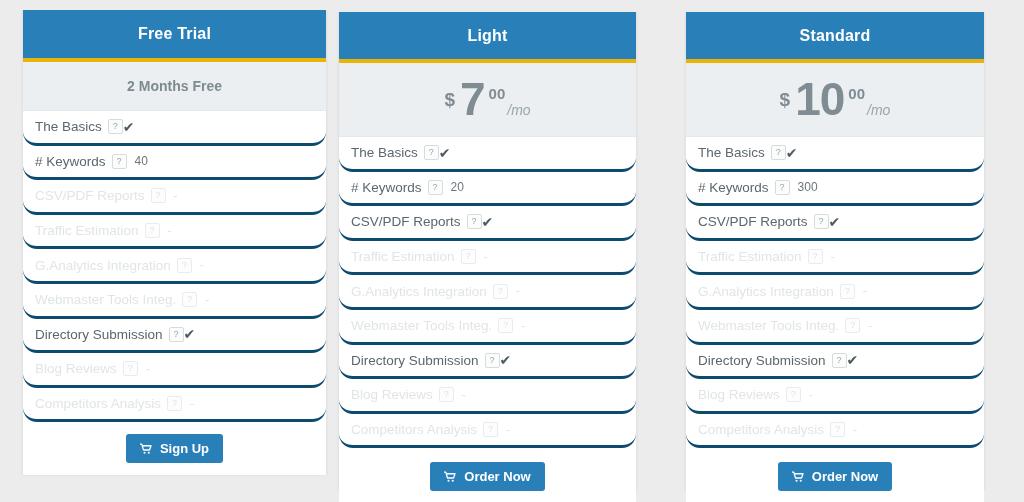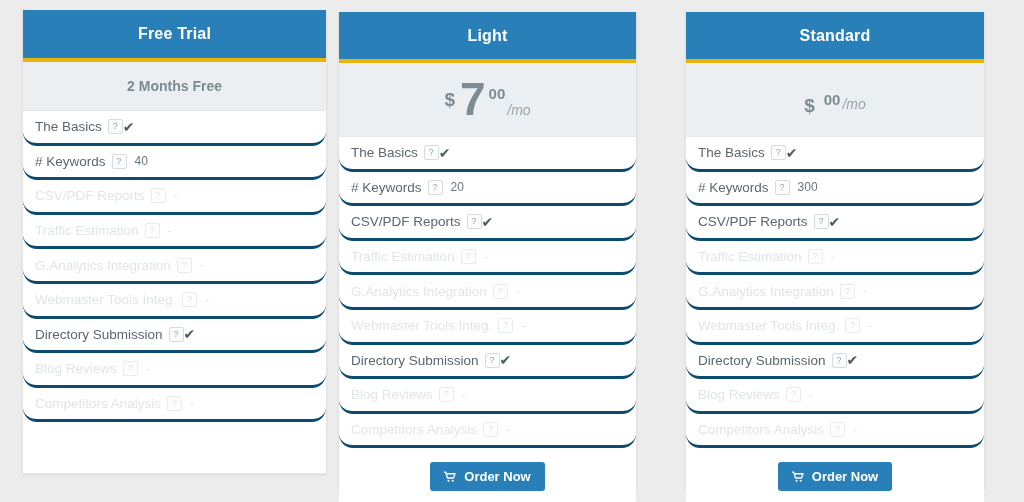--- a/index.html
+++ b/index.html
@@ -301,20 +301,32 @@
           <span class="feature-value">-</span>
         </li>
         <li class="feature off">
           <span class="feature-label">
             <span>Competitors Analysis</span>
             <span class="help-icon">?</span>
           </span>
           <span class="feature-value">-</span>
         </li>
       </ul>
+    <div class="plan-foot">
+      <button class="cta">
+        <span class="cart-icon">
+          <svg width="13" height="12" viewBox="0 0 16 14" fill="none" xmlns="http://www.w3.org/2000/svg">
+            <path d="M0 1h2.2l2.1 7.2h7.4l1.9-5.2H4.2" stroke="#ffffff" stroke-width="1.6" stroke-linecap="round" stroke-linejoin="round"></path>
+            <circle cx="5.6" cy="11.6" r="1.3" fill="#ffffff"></circle>
+            <circle cx="10.8" cy="11.6" r="1.3" fill="#ffffff"></circle>
+          </svg>
+        </span>
+        <span>Sign Up</span>
+      </button>
+    </div>
   </div>
 
   <div class="plan plan-light">
     <div class="plan-head">Light</div>
     <div class="plan-price">
       <span class="price-figure">
         <span class="price-cur">$</span>
         <span class="price-main">7</span>
         <span class="price-cents">00</span>
         <span class="price-per">/mo</span>
@@ -397,20 +409,21 @@
         <span>Order Now</span>
       </button>
     </div>
   </div>
 
   <div class="plan plan-standard">
     <div class="plan-head">Standard</div>
     <div class="plan-price">
       <span class="price-figure">
         <span class="price-cur">$</span>
+        <span class="price-main">10</span>
         <span class="price-cents">00</span>
         <span class="price-per">/mo</span>
       </span>
     </div>
     <ul class="features">
         <li class="feature">
           <span class="feature-label">
             <span>The Basics</span>
             <span class="help-icon">?</span>
           </span>

